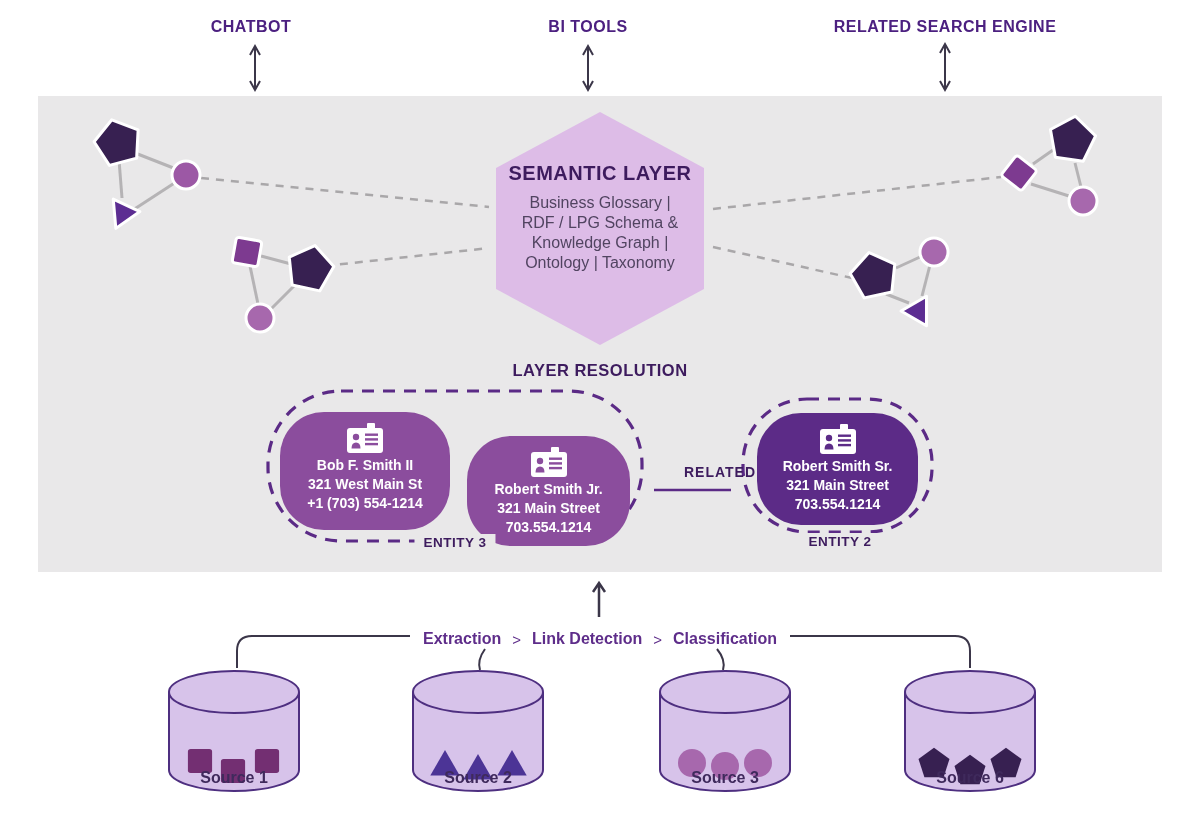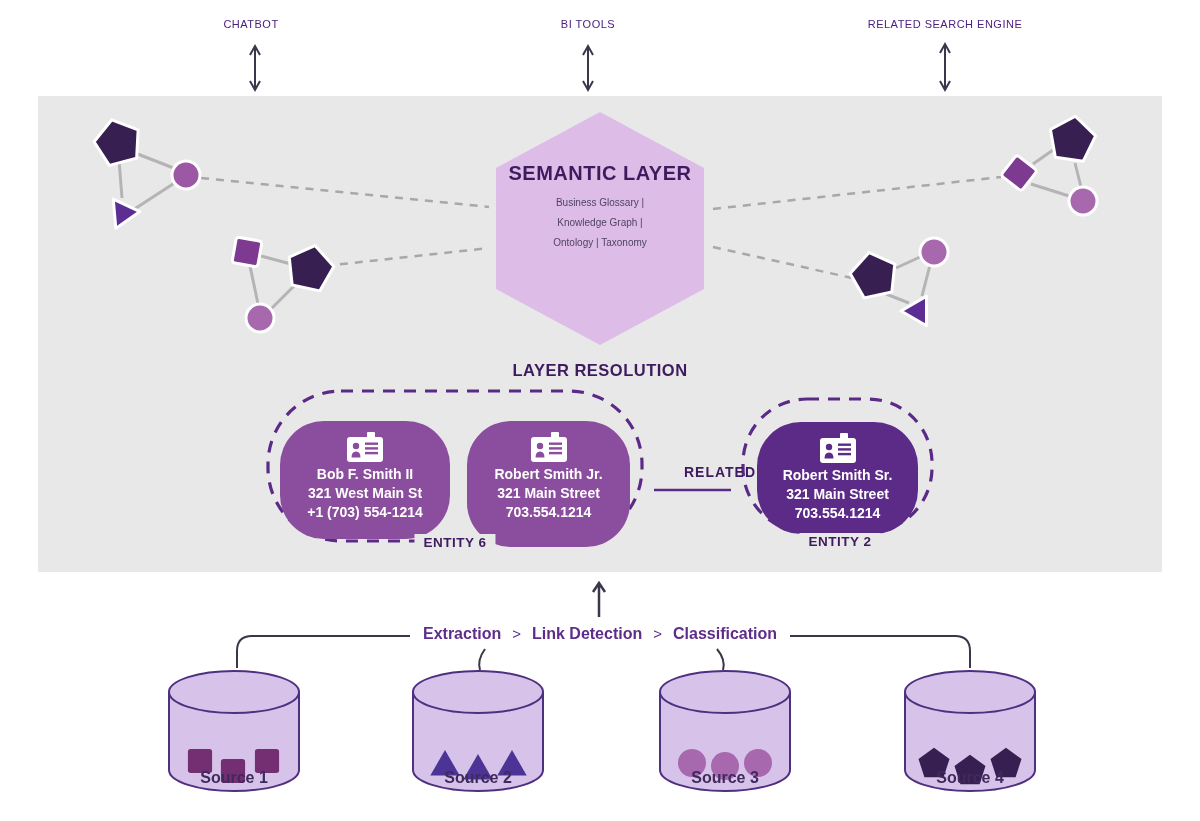--- a/index.html
+++ b/index.html
@@ -10,42 +10,42 @@
   .abs{position:absolute;}
   .panel{
     left:38px;top:96px;width:1124px;height:476px;
     background:var(--panel-bg,#e9e8e9);
   }
   svg.overlay{left:0;top:0;width:1200px;height:821px;pointer-events:none;}
 
   
   .top-label{
     transform:translateX(-50%);top:18px;
-    font-size:11px;font-weight:400;letter-spacing:.5px;
+    font-size:16px;font-weight:700;letter-spacing:.5px;
     color:var(--label-purple,#4c2080);white-space:nowrap;
   }
   .hex-text{
     left:600px;top:162px;width:210px;transform:translateX(-50%);
     text-align:center;
   }
   .hex-title{
     font-size:20px;font-weight:800;letter-spacing:.5px;
     color:var(--title-dark,#3d1b5e);margin-bottom:8px;white-space:nowrap;
   }
   .hex-line{
-    font-size:10px;font-weight:500;line-height:20px;
+    font-size:16px;font-weight:500;line-height:20px;
     color:var(--hex-text,#514461);white-space:nowrap;
   }
   .er-title{
     left:600px;top:361px;transform:translateX(-50%);
     font-size:16.5px;font-weight:800;letter-spacing:.5px;
     color:var(--title-dark,#3d1b5e);white-space:nowrap;
   }
   .card{
-    border-radius:44px;color:#fff;text-align:center;overflow:hidden;margin-top:9px;
+    border-radius:44px;color:#fff;text-align:center;overflow:hidden;
   }
   .card.purple{background:var(--card-purple,#8b4d9d);}
   .card.darkpurple{background:var(--card-dark-purple,#5c2b87);}
   .card .icon{display:block;margin:11px auto 3px auto;}
   .card.purple .icon{color:var(--card-purple,#8b4d9d);}
   .card.darkpurple .icon{color:var(--card-dark-purple,#5c2b87);}
   .card-line{font-size:14px;font-weight:700;line-height:19px;white-space:nowrap;}
   .entity-label{
     transform:translateX(-50%);
     background:var(--panel-bg,#e9e8e9);padding:1px 9px;
@@ -53,21 +53,21 @@
     color:var(--title-dark,#3d1b5e);white-space:nowrap;
   }
   .related{
     left:692px;top:464px;transform:translateX(-50%);
     font-size:14px;font-weight:800;letter-spacing:1px;
     color:var(--title-dark,#3d1b5e);
     margin-left:28px;
   }
   .pipeline{
     left:600px;top:625px;transform:translateX(-50%);
-    display:flex;align-items:flex-start;gap:11px;height:23px;
+    display:flex;align-items:flex-end;gap:11px;height:23px;
     background:#fff;padding:0 9px;
     font-size:16px;font-weight:600;color:var(--pipeline-purple,#5e2d8a);
     white-space:nowrap;
   }
   .pipeline .sep{font-weight:500;font-size:15px;}
   .source-label{
     transform:translateX(-50%);top:728px;
     font-size:16px;font-weight:600;color:var(--source-label,#3f2a5c);
     white-space:nowrap;
     margin-top:41px;
@@ -211,20 +211,21 @@
     </g>
   </svg>
 
   <div class="abs top-label" style="left:251px">CHATBOT</div>
   <div class="abs top-label" style="left:588px">BI TOOLS</div>
   <div class="abs top-label" style="left:945px">RELATED SEARCH ENGINE</div>
 
   <div class="abs hex-text">
     <div class="hex-title">SEMANTIC LAYER</div>
     <div class="hex-line">Business Glossary |</div>
+    <div class="hex-line">RDF / LPG Schema &amp;</div>
     <div class="hex-line">Knowledge Graph |</div>
     <div class="hex-line">Ontology | Taxonomy</div>
   </div>
 
   <div class="abs er-title">LAYER RESOLUTION</div>
 
   <div class="abs card purple" style="left:280px;top:412px;width:170px;height:118px">
     <svg class="icon" width="40" height="30" viewBox="0 0 40 30">
       <rect x="22" y="0" width="8" height="8" rx="1" fill="#fff"></rect>
       <rect x="2" y="5" width="36" height="25" rx="3" fill="#fff"></rect>
@@ -232,21 +233,21 @@
       <path d="M6.5,25.5 Q6.5,19.5 11,19.5 Q15.5,19.5 15.5,25.5 Z" fill="currentColor"></path>
       <rect x="20" y="10.5" width="13" height="2.4" fill="currentColor"></rect>
       <rect x="20" y="15.2" width="13" height="2.4" fill="currentColor"></rect>
       <rect x="20" y="19.9" width="13" height="2.4" fill="currentColor"></rect>
     </svg>
     <div class="card-line">Bob F. Smith II</div>
     <div class="card-line">321 West Main St</div>
     <div class="card-line">+1 (703) 554-1214</div>
   </div>
 
-  <div class="abs card purple" style="left:467px;top:412px;width:163px;height:126px">
+  <div class="abs card purple" style="left:467px;top:436px;width:163px;height:110px">
     <svg class="icon" width="40" height="30" viewBox="0 0 40 30">
       <rect x="22" y="0" width="8" height="8" rx="1" fill="#fff"></rect>
       <rect x="2" y="5" width="36" height="25" rx="3" fill="#fff"></rect>
       <circle cx="11" cy="14" r="3.2" fill="currentColor"></circle>
       <path d="M6.5,25.5 Q6.5,19.5 11,19.5 Q15.5,19.5 15.5,25.5 Z" fill="currentColor"></path>
       <rect x="20" y="10.5" width="13" height="2.4" fill="currentColor"></rect>
       <rect x="20" y="15.2" width="13" height="2.4" fill="currentColor"></rect>
       <rect x="20" y="19.9" width="13" height="2.4" fill="currentColor"></rect>
     </svg>
     <div class="card-line">Robert Smith Jr.</div>
@@ -262,31 +263,31 @@
       <path d="M6.5,25.5 Q6.5,19.5 11,19.5 Q15.5,19.5 15.5,25.5 Z" fill="currentColor"></path>
       <rect x="20" y="10.5" width="13" height="2.4" fill="currentColor"></rect>
       <rect x="20" y="15.2" width="13" height="2.4" fill="currentColor"></rect>
       <rect x="20" y="19.9" width="13" height="2.4" fill="currentColor"></rect>
     </svg>
     <div class="card-line">Robert Smith Sr.</div>
     <div class="card-line">321 Main Street</div>
     <div class="card-line">703.554.1214</div>
   </div>
 
-  <div class="abs entity-label" style="left:455px;top:534px">ENTITY 6</div>
+  <div class="abs entity-label" style="left:455px;top:534px">ENTITY 3</div>
   <div class="abs entity-label" style="left:840px;top:533px">ENTITY 2</div>
 
   <div class="abs related">RELATED</div>
 
   <div class="abs pipeline">
     <span>Extraction</span>
     <span class="sep">&gt;</span>
     <span>Link Detection</span>
     <span class="sep">&gt;</span>
     <span>Classification</span>
   </div>
 
   <div class="abs source-label" style="left:234px">Source 1</div>
   <div class="abs source-label" style="left:478px">Source 2</div>
   <div class="abs source-label" style="left:725px">Source 3</div>
-  <div class="abs source-label" style="left:970px">Source 4</div>
+  <div class="abs source-label" style="left:970px">Source 6</div>
 
 </div>
 
 </body></html>

